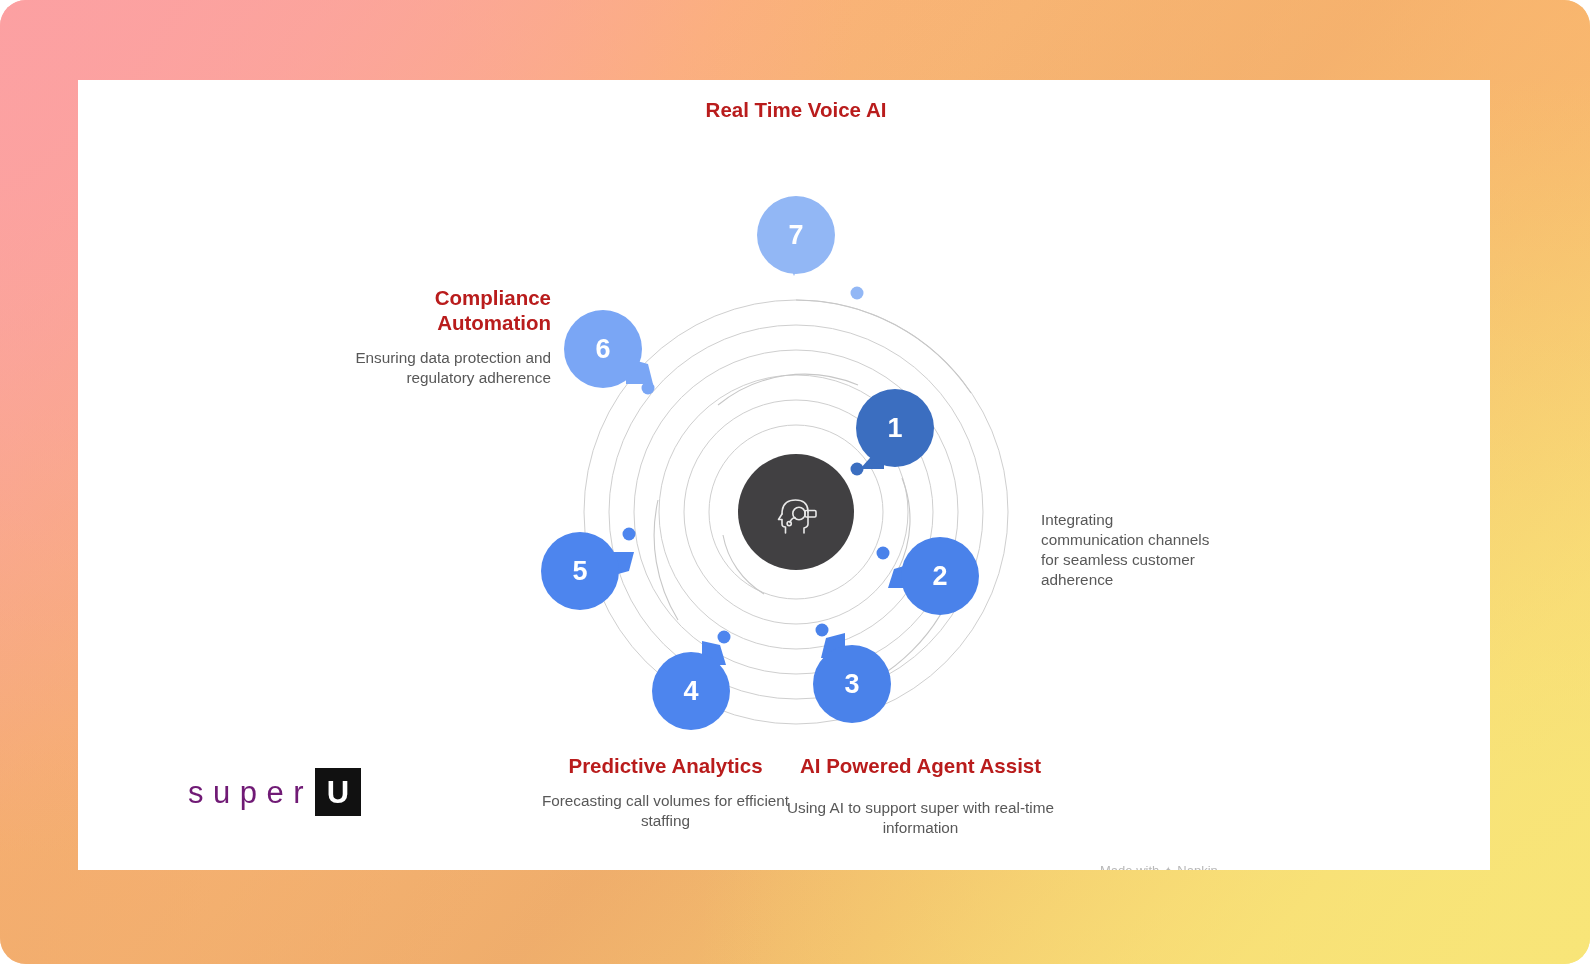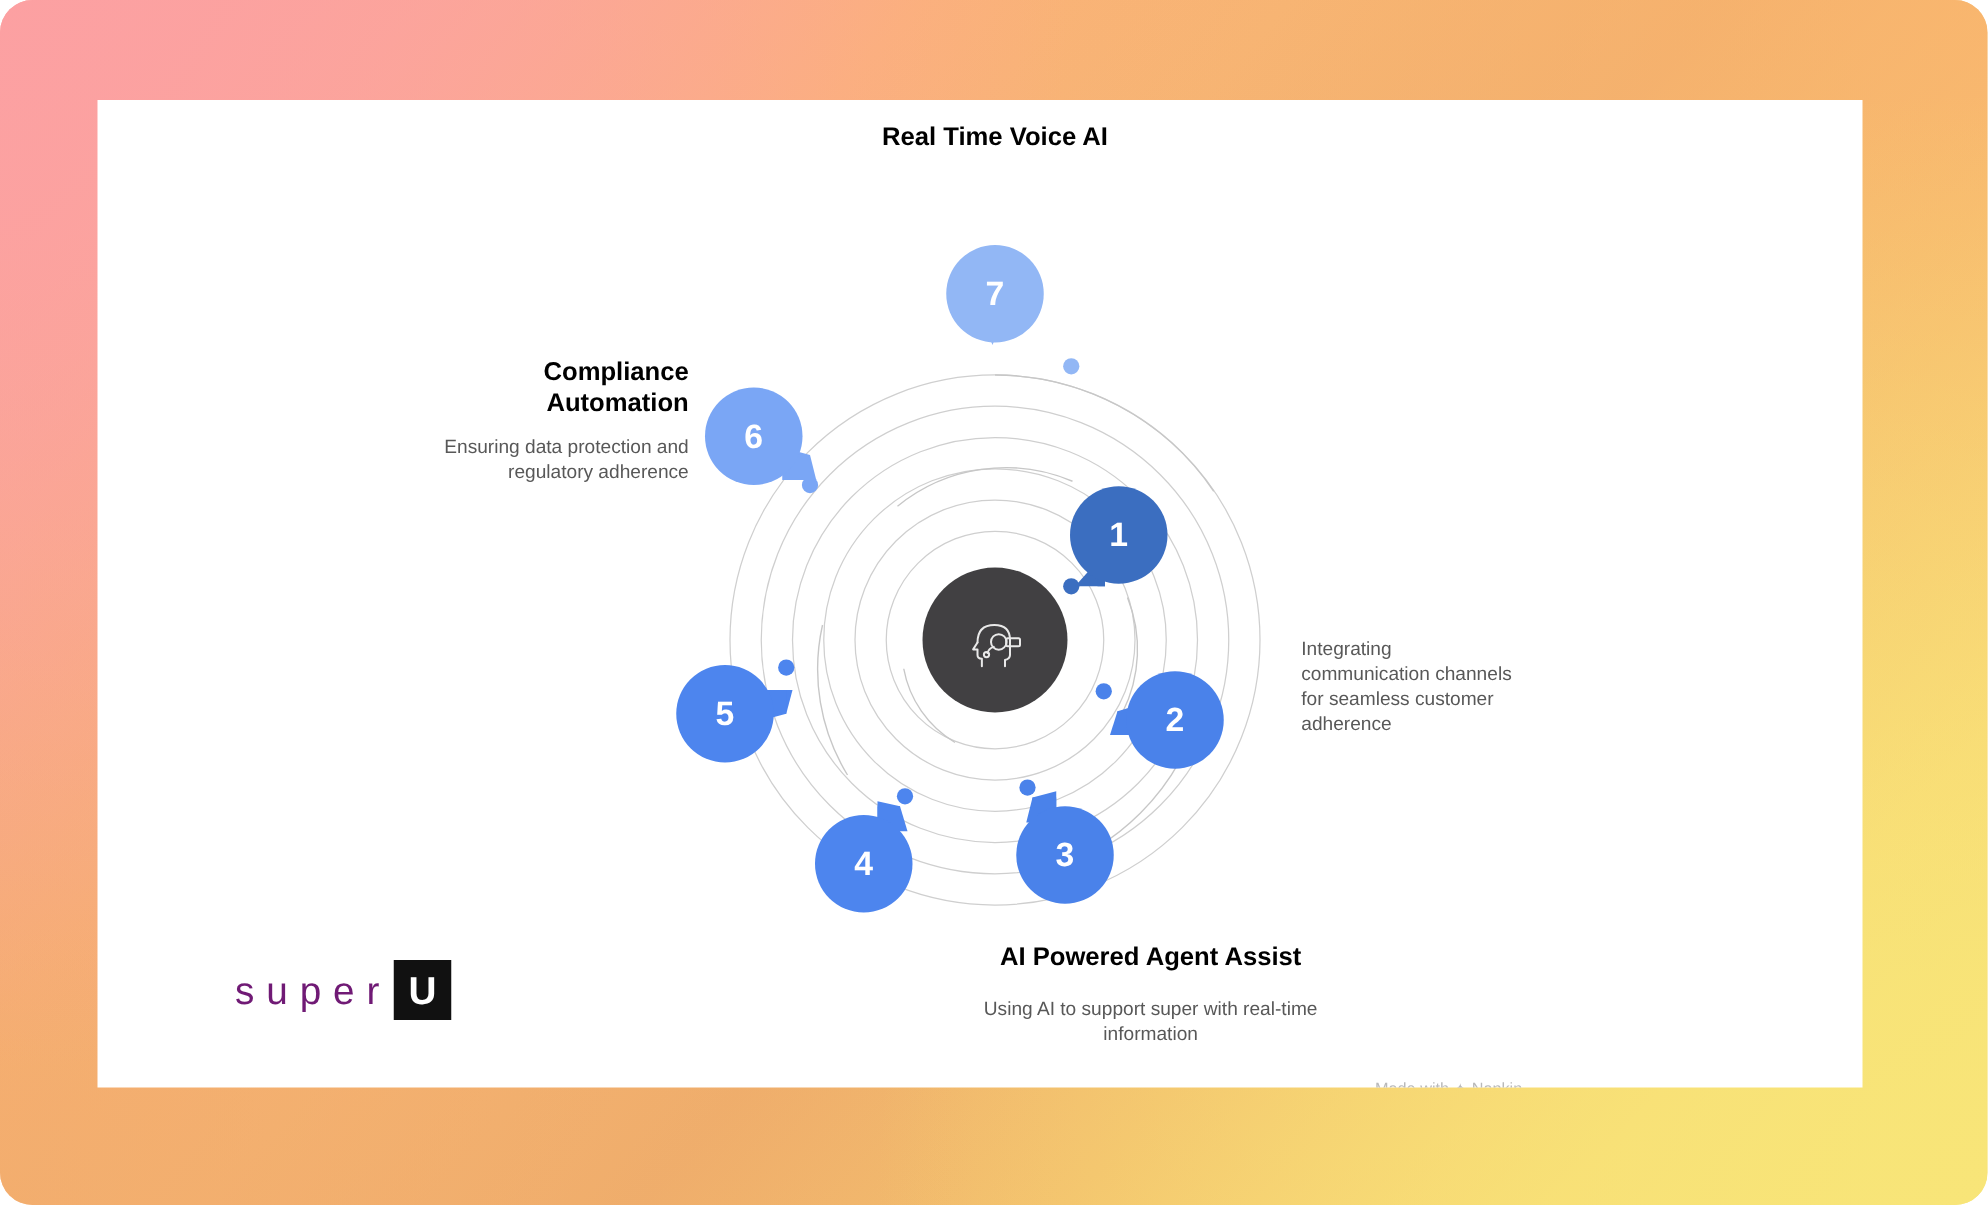--- a/index.html
+++ b/index.html
@@ -105,21 +105,21 @@
     width: 13px; height: 13px;
     border-radius: 50%;
     transform: translate(-50%, -50%);
   }
 
   
   .label { position: absolute; }
   .label .ttl {
     font-size: 20.5px;
     font-weight: 700;
-    color: #000000;
+    color: #b91c1c;
     line-height: 1.22;
     margin-bottom: 13px;
   }
   .label .dsc {
     font-size: 15.3px;
     font-weight: 400;
     color: #585858;
     line-height: 1.30;
   }
   .align-left   { text-align: left; }
@@ -272,20 +272,24 @@
 
       <div class="label align-left" style="left:963px; top:430px; width:175px;">
         <div class="dsc">Integrating communication channels for seamless customer adherence</div>
       </div>
 
       <div class="label align-center" style="left:705px; top:673px; width:275px;">
         <div class="ttl" style="margin-bottom:20px;">AI Powered Agent Assist</div>
         <div class="dsc">Using AI to support super with real-time information</div>
       </div>
 
+      <div class="label align-center" style="left:450px; top:673px; width:275px;">
+        <div class="ttl">Predictive Analytics</div>
+        <div class="dsc">Forecasting call volumes for efficient staffing</div>
+      </div>
 
 
       <div class="label align-right" style="left:258px; top:205px; width:203px;margin-left:12px;">
         <div class="ttl">Compliance Automation</div>
         <div class="dsc">Ensuring data protection and regulatory adherence</div>
       </div>
 
     </div>
 
     <div class="logo">

